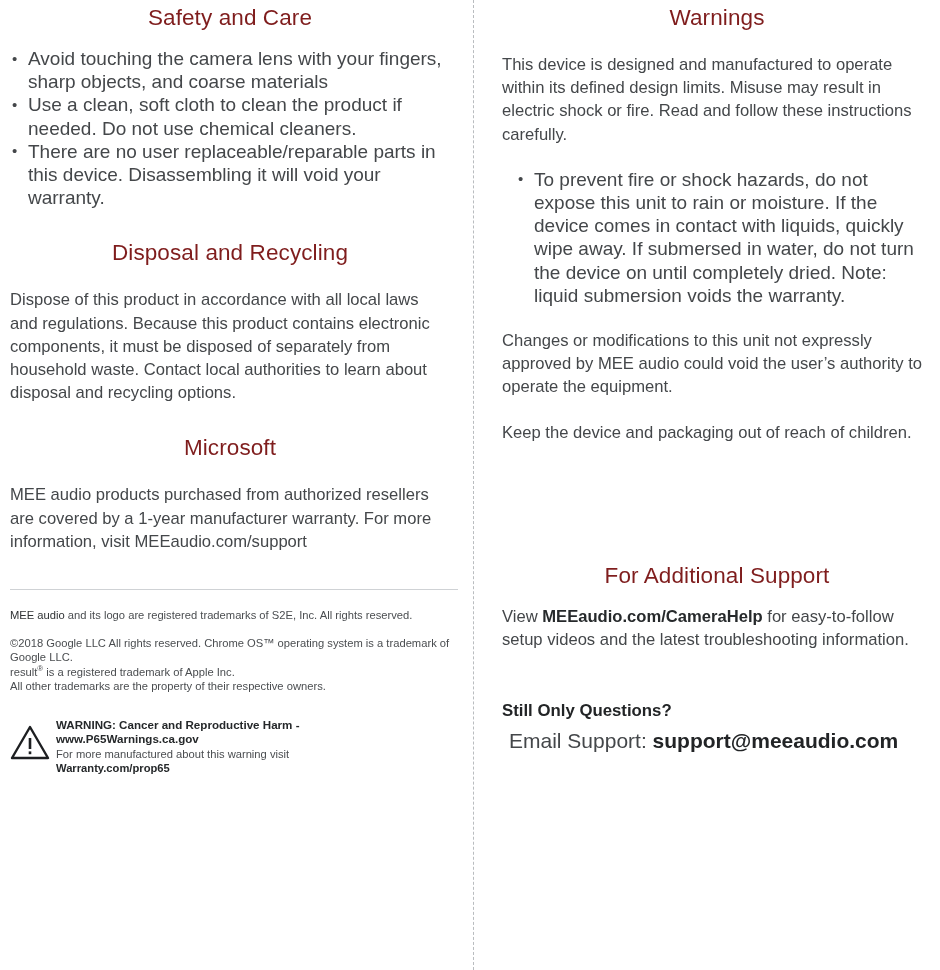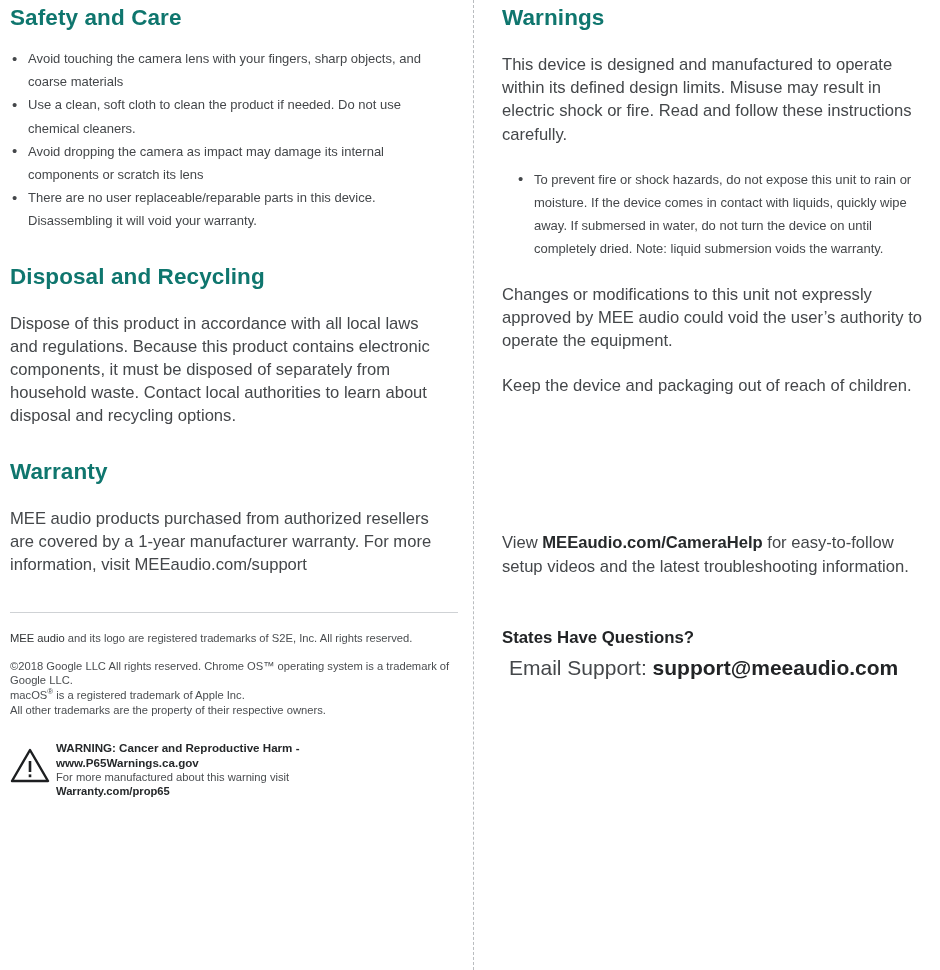--- a/index.html
+++ b/index.html
@@ -43,43 +43,44 @@
     left: 473px;
     top: 0px;
     width: 0px;
     height: 970px;
     border-left: 1.5px dashed #b9bcbf;
   }
 
   
   h2.section-heading {
     font-size: 22.5px;
-    font-weight: bold;
-    color: #0f766e;
+    font-weight: normal;
+    color: #7f1d1d;
     letter-spacing: 0.1px;
     margin: 0;
     line-height: 1.2;
+    text-align: center;
   }
 
   
   p.body-text {
     font-size: 16.6px;
     line-height: 23.2px;
     margin: 0;
     color: #44474a;
   }
 
   ul.bullets {
     list-style: none;
     margin: 0;
     padding: 0;
   }
   ul.bullets > li {
     position: relative;
-    font-size: 13px;
+    font-size: 19px;
     line-height: 23.2px;
     color: #44474a;
     padding-left: 18px;
     margin: 0;
   }
   ul.bullets > li::before {
     content: "\2022";
     position: absolute;
     left: 2px;
     top: -0.5px;
@@ -165,35 +166,34 @@
 
   <div class="col-left">
 
     <h2 class="section-heading">Safety and Care</h2>
 
     <div class="gap-md"></div>
 
     <ul class="bullets">
       <li>Avoid touching the camera lens with your fingers, sharp objects, and coarse materials</li>
       <li>Use a clean, soft cloth to clean the product if needed. Do not use chemical cleaners.</li>
-      <li>Avoid dropping the camera as impact may damage its internal components or scratch its lens</li>
       <li>There are no user replaceable/reparable parts in this device. Disassembling it will void your warranty.</li>
     </ul>
 
     <div class="gap-xl"></div>
 
     <h2 class="section-heading">Disposal and Recycling</h2>
 
     <div class="gap-lg"></div>
 
     <p class="body-text">Dispose of this product in accordance with all local laws and regulations. Because this product contains electronic components, it must be disposed of separately from household waste. Contact local authorities to learn about disposal and recycling options.</p>
 
     <div class="gap-xl"></div>
 
-    <h2 class="section-heading">Warranty</h2>
+    <h2 class="section-heading">Microsoft</h2>
 
     <div class="gap-lg"></div>
 
     <p class="body-text">MEE audio products purchased from authorized resellers are covered by a 1-year manufacturer warranty.  For more information, visit MEEaudio.com/support</p>
 
     <div style="height:36px"></div>
 
     <div class="hrule"></div>
 
     <div style="height:18px"></div>
@@ -201,21 +201,21 @@
     <p class="fineprint">
       <b>MEE audio</b><span> and its logo are registered trademarks of S2E, Inc. All rights reserved.</span>
     </p>
 
     <div style="height:13px"></div>
 
 
     <p class="fineprint">©2018 Google LLC All rights reserved. Chrome OS™ operating system is a trademark of Google LLC.</p>
 
     <p class="fineprint">
-      <span>macOS</span><sup>®</sup><span> is a registered trademark of Apple Inc.</span>
+      <span>result</span><sup>®</sup><span> is a registered trademark of Apple Inc.</span>
     </p>
 
     <p class="fineprint">All other trademarks are the property of their respective owners.</p>
 
     <div style="height:24px"></div>
 
     <div class="warning-block">
       <div class="warning-icon">
         <svg width="40" height="36" viewBox="0 0 40 36" aria-hidden="true">
           <polygon points="20,3 38,34 2,34" fill="none" stroke="#1d1f21" stroke-width="2.4" stroke-linejoin="round"></polygon>
@@ -252,30 +252,31 @@
     <div class="gap-lg"></div>
 
     <p class="body-text">Changes or modifications to this unit not expressly approved by MEE audio could void the user’s authority to operate the equipment.</p>
 
     <div class="gap-lg"></div>
 
     <p class="body-text">Keep the device and packaging out of reach of children.</p>
 
     <div style="height:118px"></div>
 
+    <h2 class="section-heading">For Additional Support</h2>
 
     <div class="gap-md"></div>
 
     <p class="body-text support-text">
       <span>View </span><b>MEEaudio.com/CameraHelp</b><span> for easy-to-follow setup videos and the latest troubleshooting information.</span>
     </p>
 
     <div style="height:48px"></div>
 
-    <p class="questions-heading">States Have Questions?</p>
+    <p class="questions-heading">Still Only Questions?</p>
 
     <p class="email-line">
       <span>Email Support: </span><b>support@meeaudio.com</b>
     </p>
 
   </div>
 
 </div>
 
 </body></html>

